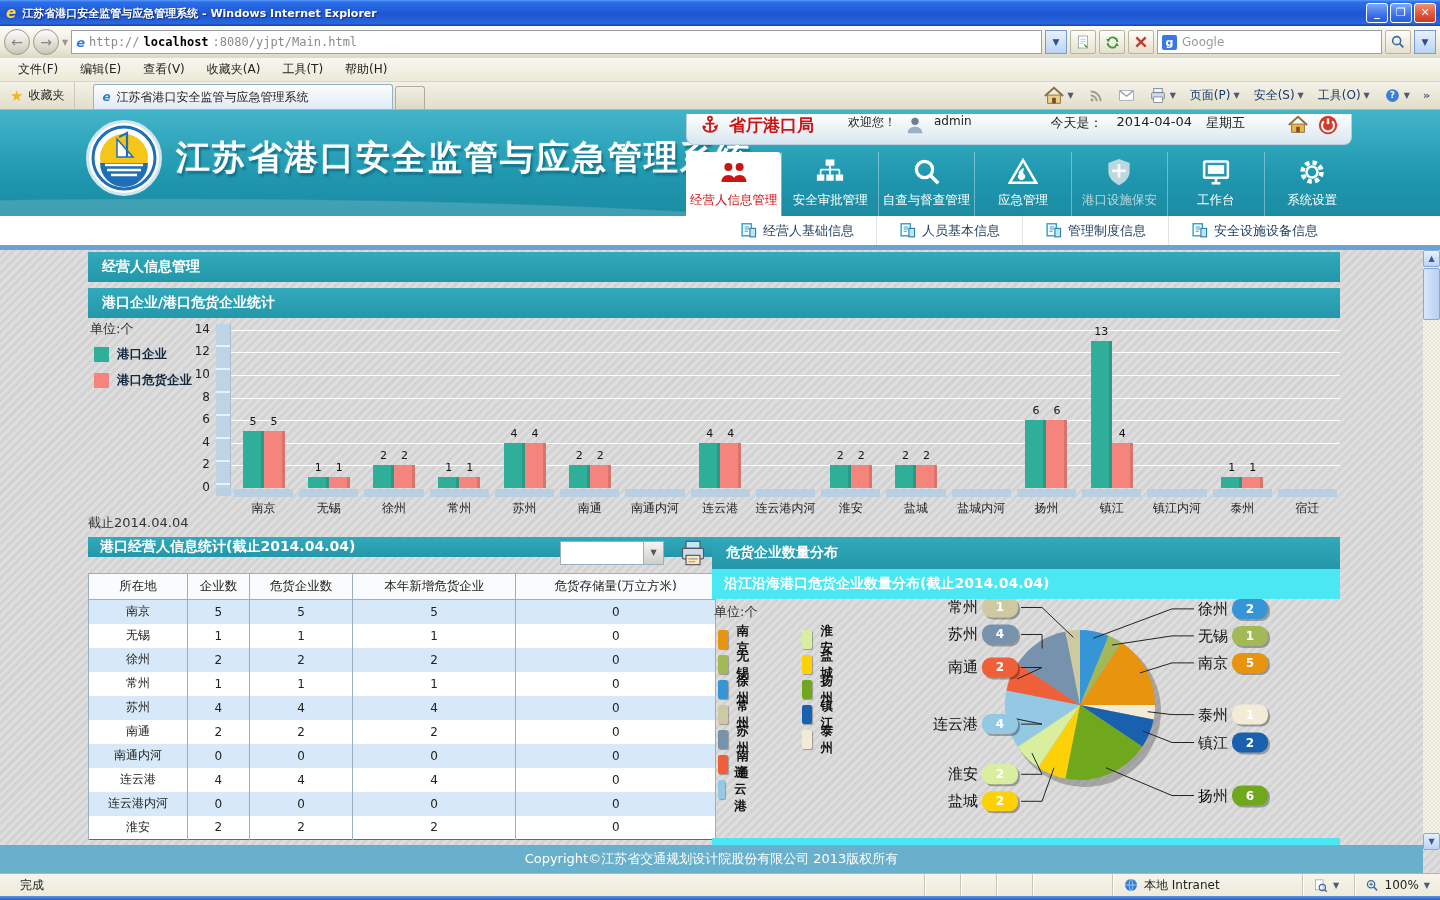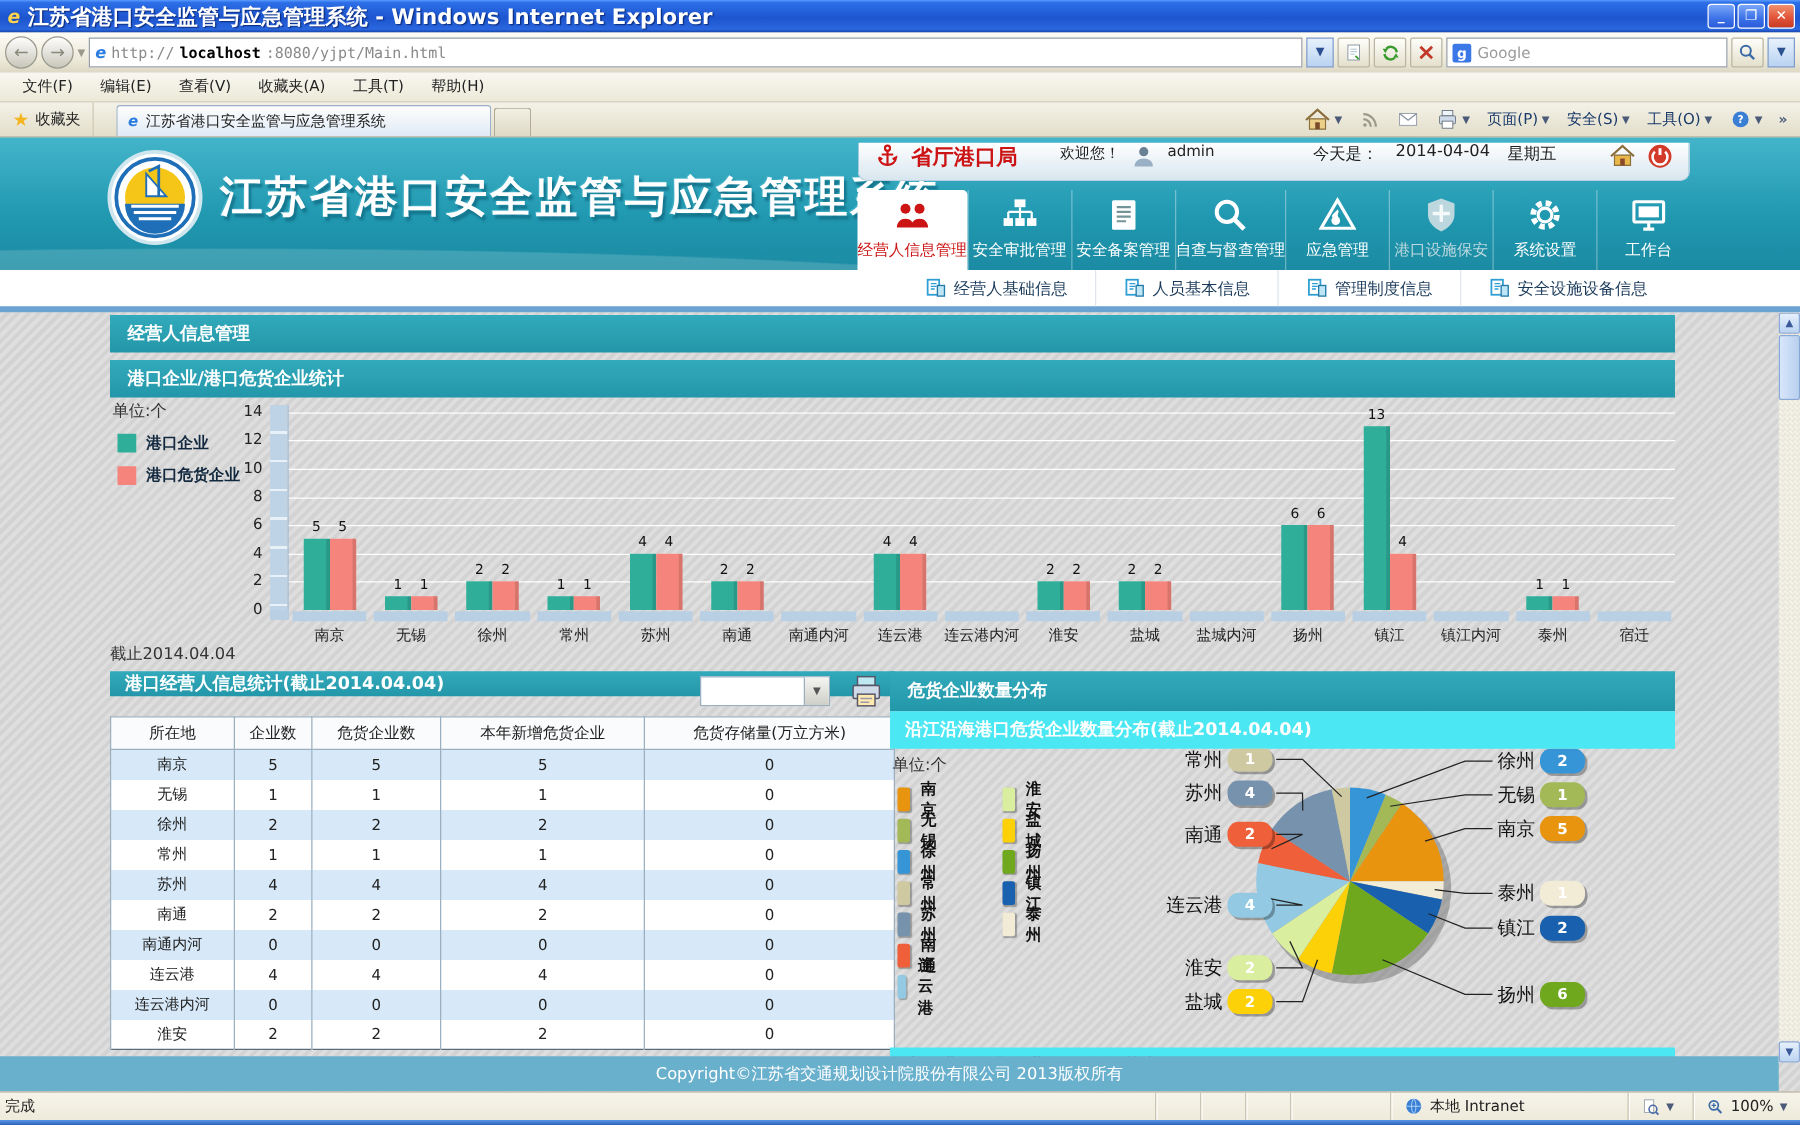--- a/index.html
+++ b/index.html
@@ -3,21 +3,21 @@
 <meta charset="utf-8">
 <style>
   * { margin:0; padding:0; box-sizing:border-box; }
   html,body { width:1440px; height:900px; overflow:hidden; }
   body { font-family:"DejaVu Sans","Liberation Sans",sans-serif; font-size:12px; color:#222; background:#d6d2c6; }
   .window { width:1440px; height:900px; display:flex; flex-direction:column; }
 
   
   .titlebar { height:26px; background:linear-gradient(#5a9bff, #2c6fe8 8%, #1d55cf 55%, #2a67df 90%, #1443a8); display:flex; align-items:center; padding:0 4px 0 6px; }
   .titlebar .ie-e { color:#fff; background:transparent; font-weight:bold; font-style:italic; font-size:15px; color:#ffd34d; text-shadow:0 0 2px #1443a8; margin-right:6px; }
-  .titlebar .t-text { color:#fff; font-weight:bold; font-size:17px; text-shadow:1px 1px 1px #0a2a7a; flex:1; white-space:nowrap; overflow:hidden; }
+  .titlebar .t-text { color:#fff; font-weight:bold; font-size:11px; text-shadow:1px 1px 1px #0a2a7a; flex:1; white-space:nowrap; overflow:hidden; }
   .winbtn { width:22px; height:20px; margin-left:2px; border:1px solid #fff; border-radius:3px; color:#fff; font-size:11px; line-height:18px; text-align:center; font-weight:bold; }
   .winbtn.min,.winbtn.restore { background:linear-gradient(#7aa7f8,#3c71e8 60%,#2a5cd8); }
   .winbtn.close { background:linear-gradient(#f0926f,#e2553a 55%,#c93b20); }
 
   .addressbar { height:32px; background:linear-gradient(#fdfcf7,#ece9d8 70%,#dcd8c4); display:flex; align-items:center; padding:0 4px; gap:3px; }
   .navcircle { width:26px; height:26px; border-radius:50%; background:linear-gradient(#fdfdfd,#c9c7ba); border:1px solid #9a998c; color:#8a887a; font-size:14px; text-align:center; line-height:24px; }
   .navdrop { color:#9a998c; font-size:8px; }
   .addrfield { flex:1; height:24px; background:#fff; border:1px solid #9aa0a8; display:flex; align-items:center; padding:0 4px; gap:4px; }
   .addrfield .ie-e2 { color:#2a7de0; font-weight:bold; font-style:italic; font-size:13px; }
   .addr-pre,.addr-rest { color:#8a8a8a; font-family:"DejaVu Sans Mono","Liberation Mono",monospace; font-size:12px; }
@@ -127,21 +127,21 @@
   .footer { position:absolute; left:0; right:17px; top:595px; height:28px; background:#69b0cd; color:#fff; font-size:13px; display:flex; align-items:center; justify-content:center; z-index:20; }
 
   
   .vscroll { position:absolute; right:0; top:0; width:17px; height:600px; background:repeating-conic-gradient(#f6f4ea 0 25%, #e8e6da 0 50%) 0 0/4px 4px; z-index:30; }
   .vs-btn { position:absolute; left:0; width:17px; height:17px; background:linear-gradient(#e6f0fc,#bcd4f2); border:1px solid #8aa8d8; border-radius:2px; color:#3a5a9a; font-size:8px; text-align:center; line-height:15px; }
   .vs-thumb { position:absolute; left:0; top:18px; width:17px; height:52px; background:linear-gradient(90deg,#d8e6fa,#b9d0f0); border:1px solid #88a9d8; border-radius:2px; }
 
   
   .statusbar { height:27px; background:linear-gradient(#f6f4ea,#ece9d8); border-top:1px solid #b9b5a2; display:flex; flex-direction:column; }
   .statusrow { flex:1; display:flex; align-items:center; }
-  .st-left { flex:1; padding-left:4px; color:#222; }
+  .st-left { flex:1; padding-left:20px; color:#222; }
   .st-cell { height:100%; display:flex; align-items:center; gap:5px; padding:0 10px; border-left:1px solid #c9c5b2; box-shadow:inset 1px 0 0 #fff; }
   .st-zone { width:190px;margin-left:44px; }
   .bottomstrip { height:4px; background:linear-gradient(#5a96e8,#2d62b8); }
 
   svg { display:block; }
 </style>
 </head>
 <body>
 
 <div class="window">
@@ -327,60 +327,53 @@
             <rect x="8.5" y="2" width="7" height="5" fill="currentColor"></rect>
             <path d="M12 7v3M4.5 10h15M4.5 10v4M12 10v4M19.5 10v4" stroke="currentColor" stroke-width="1.4" fill="none"></path>
             <rect x="1.5" y="14" width="6" height="5" fill="currentColor"></rect>
             <rect x="9" y="14" width="6" height="5" fill="currentColor"></rect>
             <rect x="16.5" y="14" width="6" height="5" fill="currentColor"></rect>
           </svg>
           <span class="nlabel">安全审批管理</span>
         </div>
         <div class="ntab">
           <svg class="nicon" viewBox="0 0 24 24">
-            <rect x="4.5" y="2.5" width="15" height="19" rx="1" fill="currentColor"></rect>
-            <path d="M7.5 7h9M7.5 10h9M7.5 13h9M7.5 16h6" stroke="rgba(0,60,70,.55)" stroke-width="1.4"></path>
-          </svg>
-          <span class="nlabel">安全备案管理</span>
-        </div>
-        <div class="ntab">
-          <svg class="nicon" viewBox="0 0 24 24">
             <circle cx="10" cy="10" r="6.5" fill="none" stroke="currentColor" stroke-width="2.6"></circle>
             <path d="M15 15l6 6" stroke="currentColor" stroke-width="3"></path>
           </svg>
           <span class="nlabel">自查与督查管理</span>
         </div>
         <div class="ntab">
           <svg class="nicon" viewBox="0 0 24 24">
             <path d="M12 2.5L22.5 20.5H1.5Z" fill="none" stroke="currentColor" stroke-width="2"></path>
             <path d="M12 8.5c1.9 1.8-.9 3 .6 4.9a2.8 2.8 0 1 1-3.8.3c-1.2-2 1.6-3 3.2-5.2z" fill="currentColor"></path>
           </svg>
           <span class="nlabel">应急管理</span>
         </div>
         <div class="ntab disabled">
           <svg class="nicon" viewBox="0 0 24 24">
             <path d="M12 1.5l8.5 3.2v7.1c0 5.3-4.8 9-8.5 10.7C8.3 20.8 3.5 17.1 3.5 11.8V4.7z" fill="currentColor"></path>
             <path d="M12 5.5v11M6.5 11h11" stroke="rgba(255,255,255,.85)" stroke-width="2.2"></path>
           </svg>
           <span class="nlabel">港口设施保安</span>
-        </div>
-        <div class="ntab">
-          <svg class="nicon" viewBox="0 0 24 24">
-            <circle cx="12" cy="12" r="7.6" fill="none" stroke="currentColor" stroke-width="3.6" stroke-dasharray="3.5 2.5"></circle>
-            <circle cx="12" cy="12" r="4.4" fill="none" stroke="currentColor" stroke-width="2"></circle>
-          </svg>
-          <span class="nlabel">系统设置</span>
         </div>
         <div class="ntab">
           <svg class="nicon" viewBox="0 0 24 24">
             <rect x="2.5" y="3.5" width="19" height="13" rx="1" fill="none" stroke="currentColor" stroke-width="2"></rect>
             <rect x="5.5" y="6.5" width="13" height="7" fill="currentColor"></rect>
             <path d="M8.5 21h7M12 16.5V21" stroke="currentColor" stroke-width="2"></path>
           </svg>
           <span class="nlabel">工作台</span>
+        </div>
+        <div class="ntab">
+          <svg class="nicon" viewBox="0 0 24 24">
+            <circle cx="12" cy="12" r="7.6" fill="none" stroke="currentColor" stroke-width="3.6" stroke-dasharray="3.5 2.5"></circle>
+            <circle cx="12" cy="12" r="4.4" fill="none" stroke="currentColor" stroke-width="2"></circle>
+          </svg>
+          <span class="nlabel">系统设置</span>
         </div>
       </div>
   </div>
 
   <div class="subnav" id="subnav">
       <div class="snitem">
         <svg class="snicon" viewBox="0 0 24 24">
           <rect x="3" y="2.5" width="13" height="17" fill="#fff" stroke="#2e9fd4" stroke-width="2"></rect>
           <path d="M6.5 7h6.5M6.5 10h6.5M6.5 13h4.5" stroke="#2e9fd4" stroke-width="1.5"></path>
           <rect x="14" y="9" width="8" height="12" fill="#bfe6f6" stroke="#2379a8" stroke-width="1.5"></rect>

